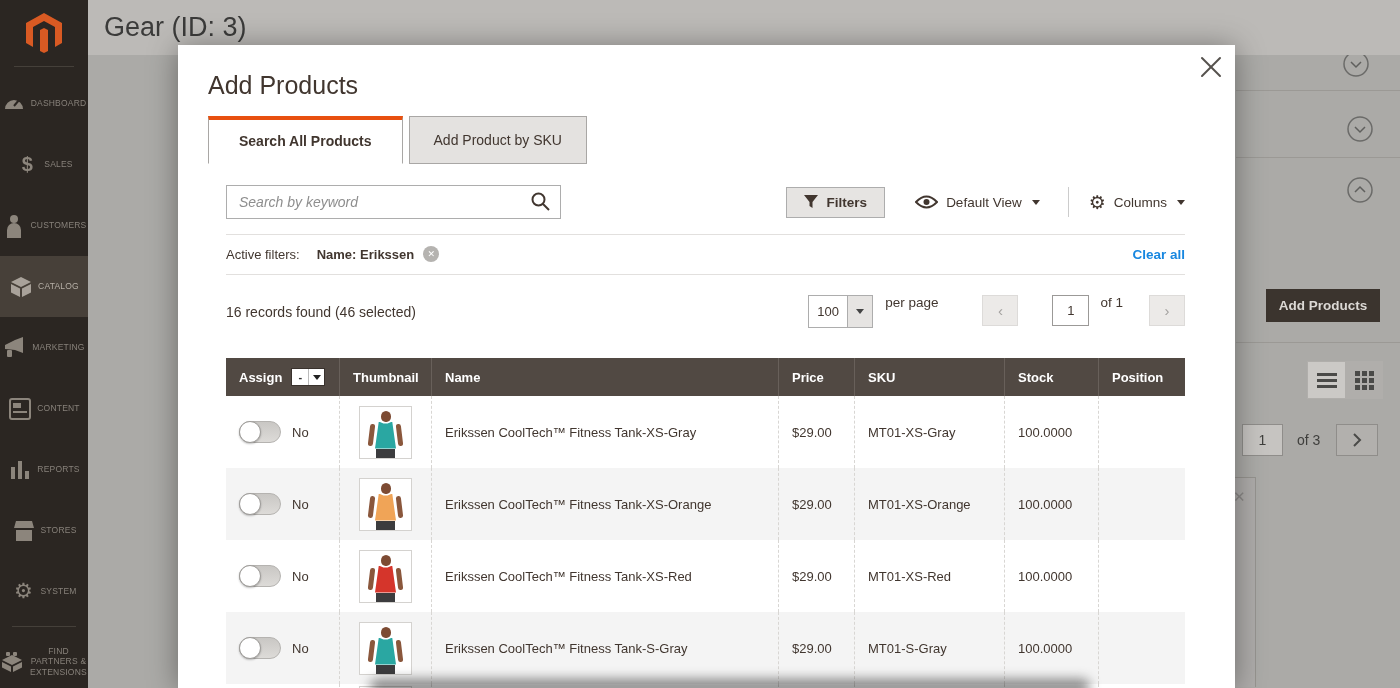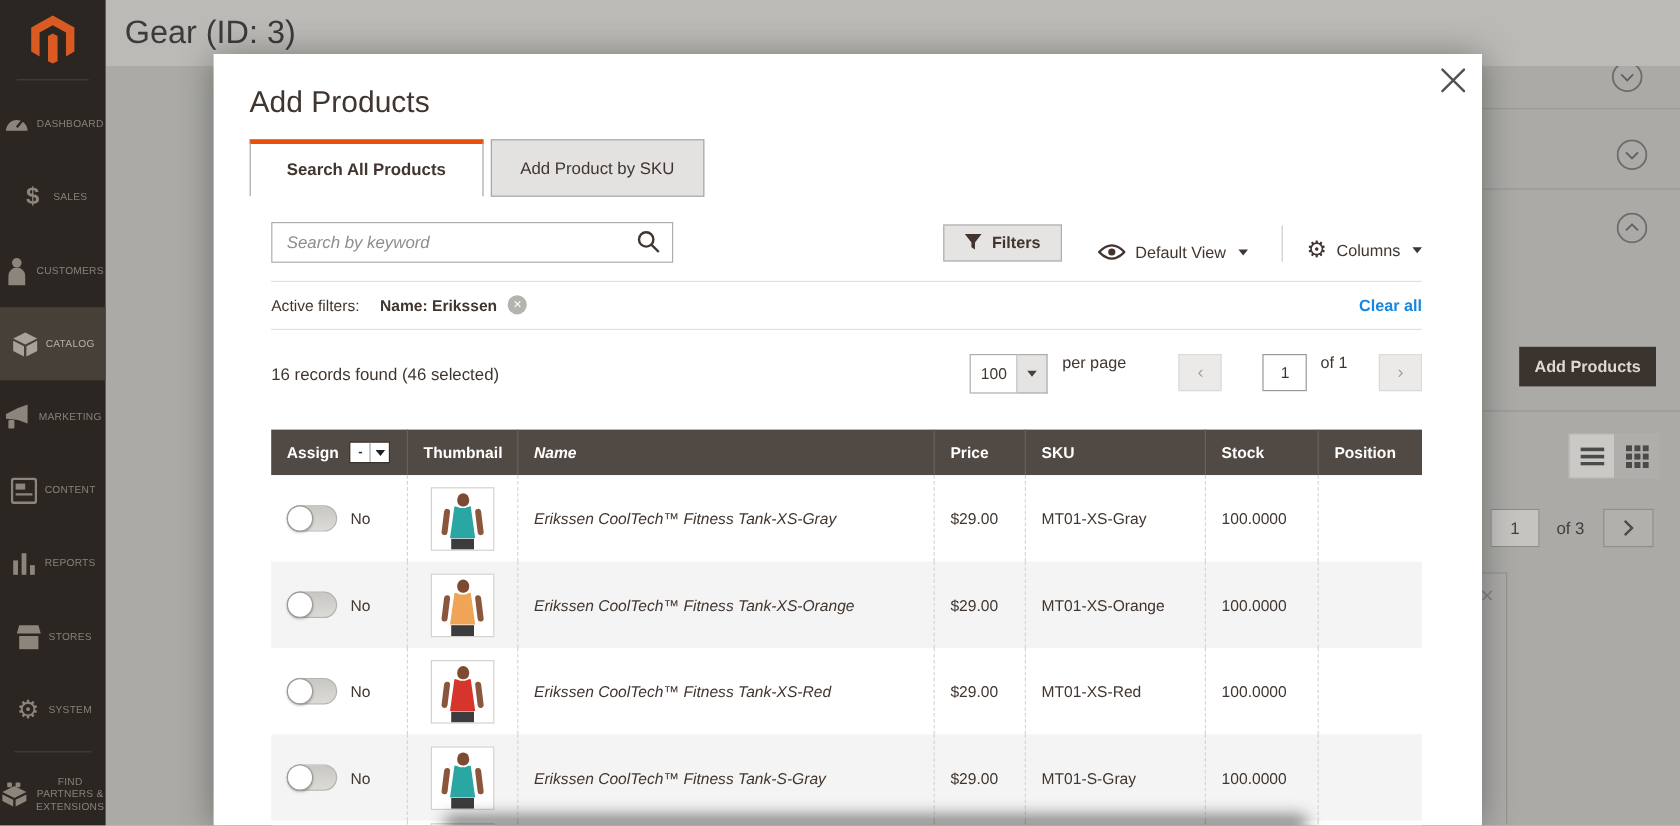--- a/index.html
+++ b/index.html
@@ -52,21 +52,21 @@
   .tabs { margin-top:16px; display:flex; }
   .tab { font-size:14px; color:#41362f; cursor:pointer; }
   .tab.active { font-weight:bold; border:1px solid #a9a7a5; border-top:4px solid #e8500f; border-bottom:1px solid #fff; background:#fff; padding:13px 30px 14px; position:relative; z-index:2; }
   .tab.inactive { background:#e4e2e0; border:1px solid #a9a7a5; padding:15px 24px 14px; margin-left:6px; }
   .grid-area { margin-left:18px; }
   .toolbar { margin-top:21px; display:flex; justify-content:space-between; align-items:center; }
   .search-wrap { position:relative; width:335px; }
   .search-input { width:335px; height:34px; border:1px solid #adadad; padding:0 52px 0 12px; font-style:italic; font-size:14px; color:#555; font-family:inherit; }
   .search-input::placeholder { color:#8e8e8e; }
   .search-btn { position:absolute; right:8px; top:5px; width:26px; height:24px; background:none; border:none; cursor:pointer; }
-  .tb-right { display:flex; align-items:flex-end; }
+  .tb-right { display:flex; align-items:center; }
   .btn-filters { display:flex; align-items:center; gap:9px; height:31px; padding:0 17px; background:#e6e4e2; border:1px solid #adadad; font-size:13.5px; font-weight:600; color:#41362f; cursor:pointer; font-family:inherit; }
   .tb-ctl { display:flex; align-items:center; gap:8px; font-size:13.5px; color:#41362f; cursor:pointer; margin-left:30px; }
   .caret-down { width:0; height:0; border-left:4px solid transparent; border-right:4px solid transparent; border-top:5px solid #41362f; margin-left:2px; }
   .tb-divider { width:1px; height:30px; background:#ccc; margin:0 10px 0 28px; }
   .tb-gear { font-family:"DejaVu Sans", sans-serif; font-size:19px; color:#41362f; line-height:1; }
   .filters-row { margin-top:15px; border-top:1px solid #e2e0de; border-bottom:1px solid #e2e0de; padding:11px 0 12px; display:flex; align-items:center; }
   .af-label { font-size:13px; color:#41362f; }
   .af-chip { font-size:13px; font-weight:bold; color:#41362f; margin-left:17px; }
   .af-remove { width:16px; height:16px; border-radius:50%; background:#b5b3b0; color:#fff; font-size:9px; line-height:16px; text-align:center; margin-left:9px; cursor:pointer; }
   .clear-all { margin-left:auto; font-size:13.5px; font-weight:bold; color:#1787e0; cursor:pointer; }
@@ -89,21 +89,21 @@
   .th + .th { border-left:1px solid #68605a; }
   .assign-dd { display:flex; margin-left:9px; border:1px solid #39322d; }
   .assign-dd .dd-v { width:16px; height:16px; background:#fff; color:#333; font-size:11px; display:flex; align-items:center; justify-content:center; }
   .assign-dd .dd-c { width:16px; height:16px; background:#fff; border-left:1px solid #bbb; display:flex; align-items:center; justify-content:center; }
   .assign-dd .tri { width:0; height:0; border-left:4px solid transparent; border-right:4px solid transparent; border-top:5px solid #222; }
   .trow { display:flex; height:72px; background:#fff; }
   .trow.alt { background:#f4f4f4; }
   .td { display:flex; align-items:center; padding-left:13px; font-size:13px; color:#41362f; }
   .td + .td { border-left:1px dashed #d8d6d3; }
   .c-assign { width:113px; } .c-thumb { width:92px; justify-content:center; padding-left:0; }
-  .c-name { width:347px;font-style:italic; } .c-price { width:76px; } .c-sku { width:150px; }
+  .c-name { width:347px; } .c-price { width:76px; } .c-sku { width:150px; }
   .c-stock { width:94px; } .c-pos { width:87px; }
   .toggle { width:42px; height:22px; border-radius:11px; background:linear-gradient(#c9c7c4,#dddbd8); border:1px solid #b5b3b0; position:relative; cursor:pointer; flex:none; }
   .toggle .knob { position:absolute; left:-1px; top:-1px; width:22px; height:22px; border-radius:50%; background:#fff; border:1px solid #9d9b98; box-shadow:0 1px 2px rgba(0,0,0,.25); }
   .toggle-lbl { margin-left:11px; font-size:13px; color:#41362f; }
   .thumb { width:53px; height:53px; background:#fff; border:1px solid #d4d2cf; position:relative; overflow:hidden; flex:none; }
   .thumb .head { position:absolute; left:50%; top:4px; width:10px; height:11px; margin-left:-5px; border-radius:50% 50% 45% 45%; background:#7d4b33; }
   .thumb .tank { position:absolute; left:50%; top:15px; width:21px; height:27px; margin-left:-10.5px; clip-path:polygon(18% 0,40% 7%,60% 7%,82% 0,100% 100%,0 100%); }
   .thumb .armL,.thumb .armR { position:absolute; top:17px; width:5px; height:22px; background:#8a573c; border-radius:3px; }
   .thumb .armL { left:9px; transform:rotate(7deg); }
   .thumb .armR { right:9px; transform:rotate(-7deg); }

